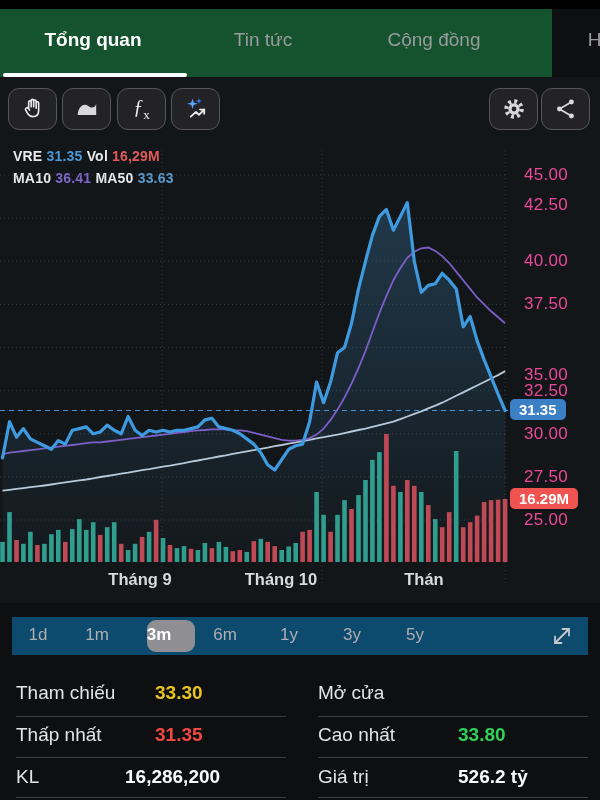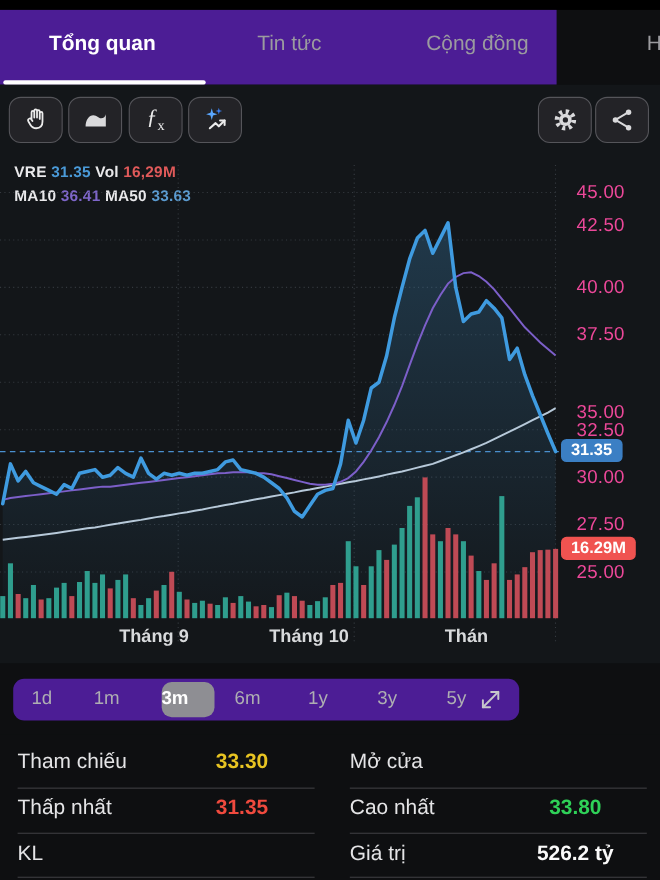--- a/index.html
+++ b/index.html
@@ -1,21 +1,21 @@
 <!DOCTYPE html>
 <html><head>
 <meta charset="utf-8">
 <style>
   html,body{margin:0;padding:0;background:#000;}
   .app{position:relative;width:600px;height:800px;overflow:hidden;
        font-family:"Liberation Sans","DejaVu Sans",sans-serif;background:#0e0f11;}
 
   
   .status-strip{position:absolute;left:0;top:0;width:600px;height:9px;background:#000;}
-  .tabbar{position:absolute;left:0;top:9px;width:506px;height:68px;background:#4c1d95;}
+  .tabbar{position:absolute;left:0;top:9px;width:552px;height:68px;background:#14532d;}
   .tab{position:absolute;top:20px;transform:translateX(-50%);font-size:19px;color:#9b9b9f;
        white-space:nowrap;cursor:pointer;}
   .tab.active{color:#fff;font-weight:bold;}
   .tab-underline{position:absolute;left:3px;top:64px;width:184px;height:4px;background:#fff;
        border-radius:2px;}
 
   
   .chart-section{position:absolute;left:0;top:77px;width:600px;height:526px;background:#131619;}
   .tool-btn{position:absolute;top:11px;width:49px;height:42px;border:1.5px solid #55555a;
        border-radius:11px;background:#232327;display:flex;align-items:center;justify-content:center;
@@ -32,32 +32,32 @@
   .ytick{position:absolute;left:524px;width:72px;height:22px;line-height:22px;font-size:17px;
        color:#ec4899;letter-spacing:.3px;}
   .xtick{position:absolute;width:140px;top:570px;text-align:center;font-size:16.5px;
        font-weight:bold;color:#d8dadc;}
   .price-badge{position:absolute;left:510px;padding:2px 9px;border-radius:5px;background:#3b7fc4;
        color:#fff;font-size:15px;font-weight:bold;z-index:3;}
   .vol-badge{position:absolute;left:510px;padding:2px 9px;border-radius:5px;background:#f05350;
        color:#fff;font-size:15px;font-weight:bold;z-index:3;}
 
   
-  .range-bar{position:absolute;left:12px;top:617px;width:460px;height:38px;background:#4c1d95;
-       border-radius:10px;}
+  .range-bar{position:absolute;left:12px;top:617px;width:576px;height:38px;background:#0c4a6e;
+       border-radius:0;}
   .range-opt{position:absolute;top:8px;transform:translateX(-50%);font-size:17px;color:#aeaeb2;
        cursor:pointer;}
   .range-pill{position:absolute;left:135px;top:3px;width:48px;height:32px;background:#8e8e93;
        border-radius:9px;}
   .range-opt.selected{color:#fff;font-weight:bold;}
 
   
   .stats{position:absolute;left:0;top:668px;width:600px;height:132px;background:#0e0f11;}
   .stat-label{position:absolute;font-size:19px;color:#e4e4e6;}
-  .stat-value{position:absolute;font-size:19px;font-weight:bold;text-align:center;}
+  .stat-value{position:absolute;font-size:19px;font-weight:bold;text-align:left;}
   .c-yellow{color:#e8c422;} .c-red{color:#f04a3e;} .c-green{color:#2fd158;} .c-white{color:#fafafa;}
   .divider{position:absolute;height:1px;background:#3e3e41;}
 
   .icon-svg{display:block;}
 </style>
 </head>
 <body>
 
 <div class="app">
 
@@ -279,19 +279,20 @@
     <div class="divider" style="left:318px;top:48px;width:270px"></div>
 
     <span class="stat-label" style="left:16px;top:56px">Thấp nhất</span>
     <span class="stat-value c-red" style="left:155px;top:56px;width:130px">31.35</span>
     <span class="stat-label" style="left:318px;top:56px">Cao nhất</span>
     <span class="stat-value c-green" style="left:458px;top:56px;width:130px">33.80</span>
     <div class="divider" style="left:16px;top:89px;width:270px"></div>
     <div class="divider" style="left:318px;top:89px;width:270px"></div>
 
     <span class="stat-label" style="left:16px;top:98px">KL</span>
+    <span class="stat-value c-white" style="left:125px;top:98px;width:160px">16,286,200</span>
     <span class="stat-label" style="left:318px;top:98px">Giá trị</span>
     <span class="stat-value c-white" style="left:458px;top:98px;width:130px">526.2 tỷ</span>
     <div class="divider" style="left:16px;top:129px;width:270px"></div>
     <div class="divider" style="left:318px;top:129px;width:270px"></div>
   </div>
 
 </div>
 
 </body></html>

